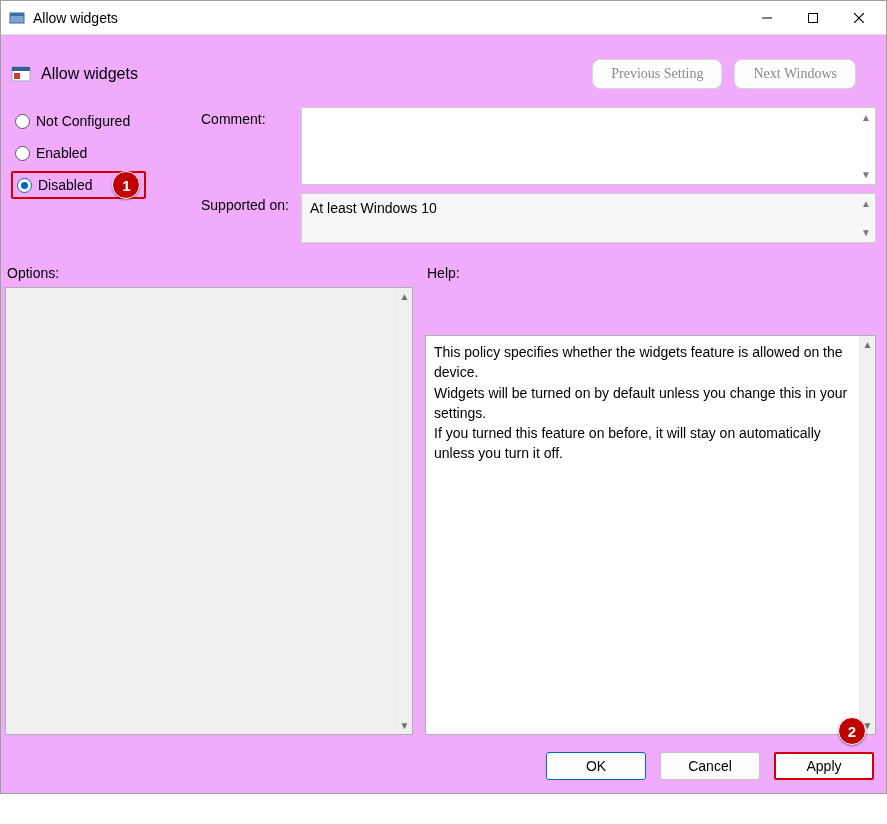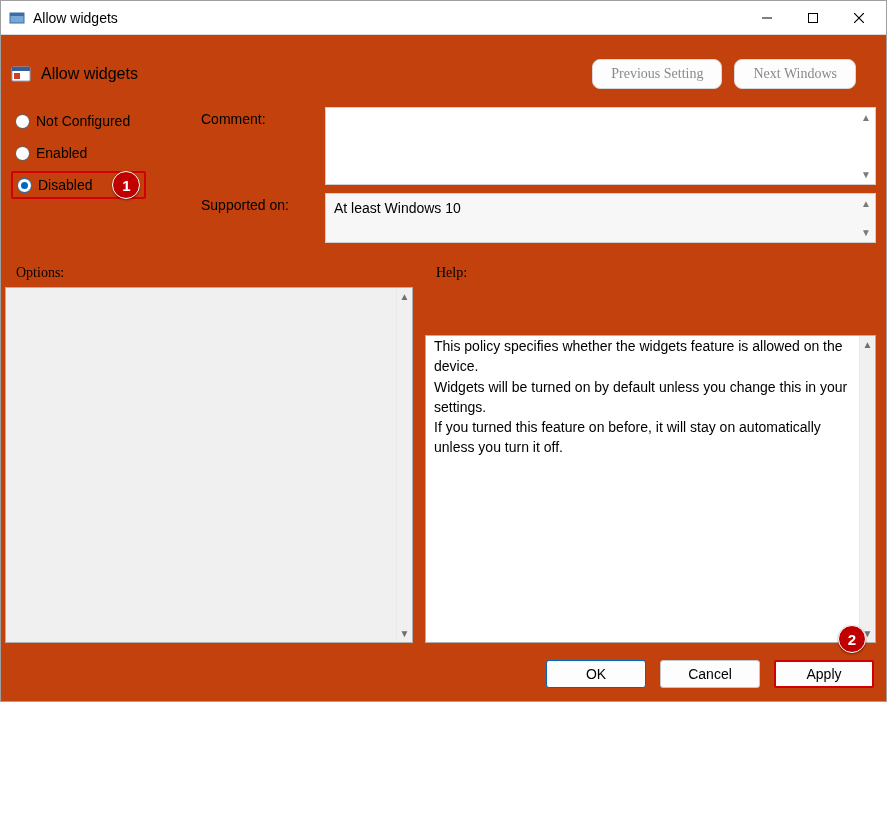--- a/index.html
+++ b/index.html
@@ -1,21 +1,21 @@
 <!DOCTYPE html>
 <html><head>
 <meta charset="utf-8">
 <style>
   * { box-sizing: border-box; font-family: "Segoe UI", Tahoma, sans-serif; font-size: 14px; }
   html,body { margin:0; padding:0; }
   body { background:#fff; }
   .window {
-    width:887px; height:702px;
+    width:887px; height:794px;
     border:1px solid #9f9f9f;
-    background:#c2410c;
+    background:#f0abfc;
     display:flex; flex-direction:column;
     position:relative;
   }
   .titlebar {
     height:34px;
     background:#fff;
     border-bottom:1px solid #d9d9d9;
     display:flex; align-items:center;
     padding:0 4px 0 8px;
   }
@@ -74,21 +74,21 @@
   .step-badge {
     width:28px; height:28px; border-radius:50%;
     background:#c00000; color:#fff;
     display:flex; align-items:center; justify-content:center;
     font-weight:600; font-size:15px;
     box-shadow:0 1px 2px rgba(0,0,0,0.4);
     border:1px solid #fff;
     margin-left:14px;
   }
   .info-col { flex:1; display:flex; flex-direction:column; gap:8px; }
-  .info-row { display:flex; align-items:flex-start; gap:24px; }
+  .info-row { display:flex; align-items:flex-start; gap:0; }
   .info-label { width:100px; padding-top:4px; color:#000; }
   .txt-area {
     flex:1; background:#fff; border:1px solid #cfcfcf;
     position:relative; padding:6px 18px 6px 8px; color:#000;
   }
   .txt-area.h78 { height:78px; }
   .txt-area.h50 { height:50px; background:#f7f7f7;}
   .scroll-affordance-up, .scroll-affordance-down {
     position:absolute; right:4px; color:#7a7a7a; font-size:10px;
   }
@@ -97,27 +97,27 @@
   .split {
     display:flex; flex:1; min-height:0;
     padding:0 10px 4px 4px; gap:12px;
     margin-top:10px;
   }
   .options-pane, .help-pane {
     display:flex; flex-direction:column;
   }
   .options-pane { width:408px; }
   .help-pane { flex:1;gap:48px; }
-  .pane-label { margin:0 0 6px 11px; color:#000; padding-top:6px;font-family:Liberation Serif, serif;}
+  .pane-label { margin:0 0 6px 2px; color:#000; padding-top:6px;}
   .pane-box {
     flex:1; border:1px solid #b0b0b0; background:#fff; position:relative;
     color:#000;
   }
   .options-pane .pane-box { background:#f0f0f0; }
-  .pane-inner { position:absolute; inset:0 16px 0 0; padding:0 8px; overflow:hidden; }
+  .pane-inner { position:absolute; inset:0 16px 0 0; padding:6px 8px; overflow:hidden; }
   .help-pane .pane-inner { line-height:1.45; }
   .vscroll {
     position:absolute; top:0; right:0; width:16px; height:100%;
     background:#f0f0f0; border-left:1px solid #eaeaea;
     display:flex; flex-direction:column; align-items:center; justify-content:space-between;
     color:#707070;
   }
   .vscroll .arw { font-size:10px; padding:3px 0; }
   .footer {
     height:54px; display:flex; align-items:center; justify-content:flex-end;

